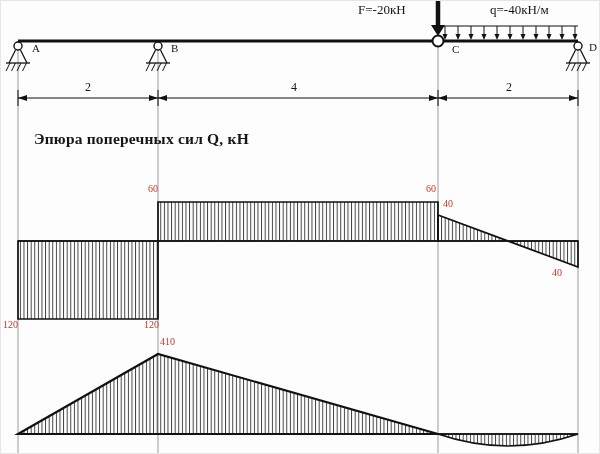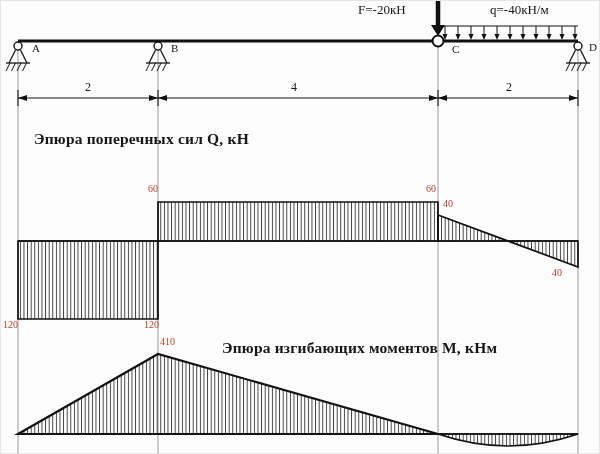--- a/index.html
+++ b/index.html
@@ -128,21 +128,20 @@
   <span class="lbl node-lbl" style="left:588px;top:41px">D</span>
 
   <span class="lbl load-lbl" style="left:357px;top:2px">F=-20кН</span>
   <span class="lbl load-lbl" style="left:489px;top:2px">q=-40кН/м</span>
 
   <span class="lbl dim-lbl" style="left:84px;top:80px">2</span>
   <span class="lbl dim-lbl" style="left:290px;top:80px">4</span>
   <span class="lbl dim-lbl" style="left:505px;top:80px">2</span>
 
   <span class="lbl title" style="left:33px;top:130px">Эпюра поперечных сил Q, кН</span>
-  <span class="lbl title" style="left:221px;top:339px">Эпюра изгибающих моментов М, кНм</span>
 
   <span class="lbl red" style="left:2px;top:319px">120</span>
   <span class="lbl red" style="left:143px;top:319px">120</span>
   <span class="lbl red" style="left:147px;top:183px">60</span>
   <span class="lbl red" style="left:425px;top:183px">60</span>
   <span class="lbl red" style="left:442px;top:198px">40</span>
   <span class="lbl red" style="left:551px;top:267px">40</span>
 
   <span class="lbl red" style="left:159px;top:336px">410</span>
 

